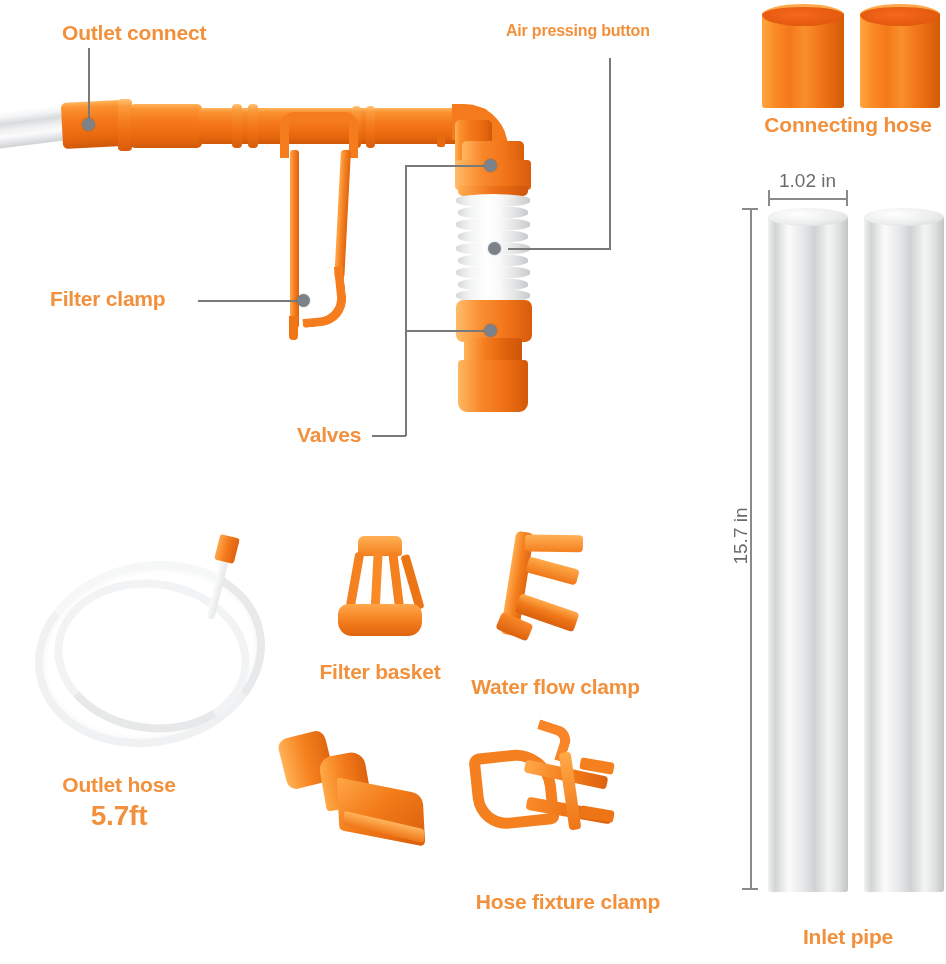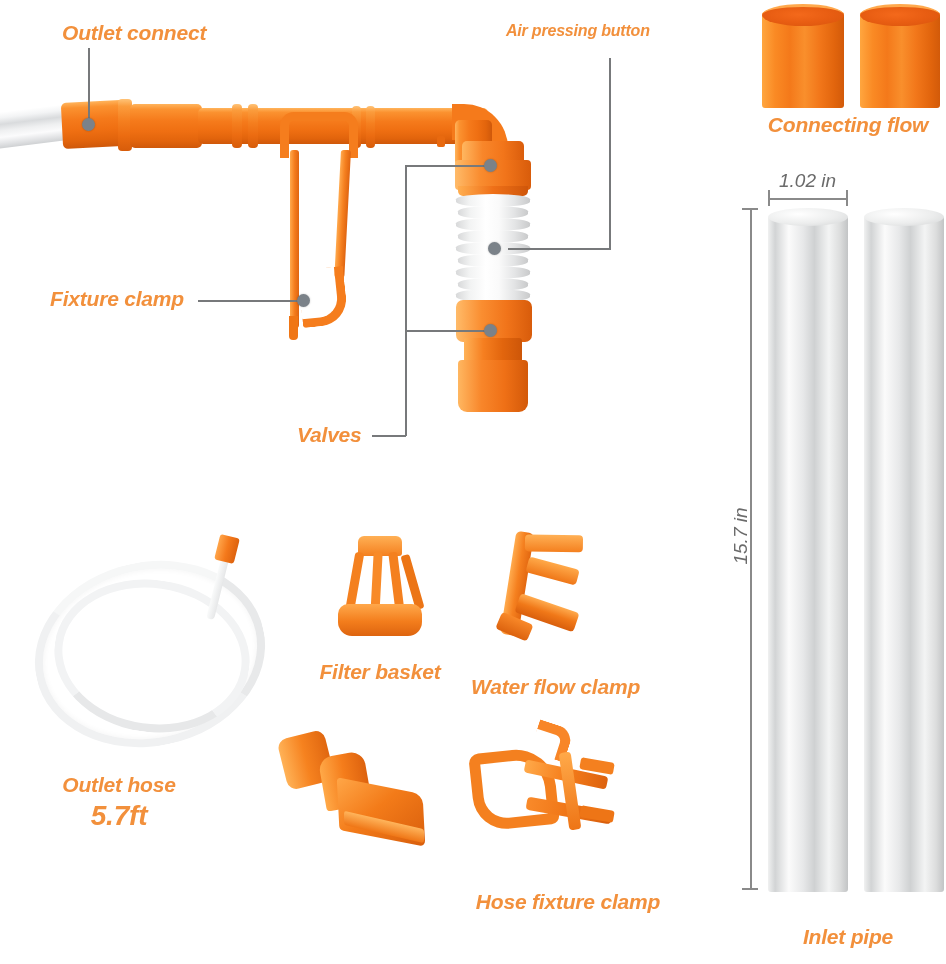--- a/index.html
+++ b/index.html
@@ -10,21 +10,20 @@
   }
   body {
     font-family: "Liberation Sans", sans-serif;
   }
   #stage {
     position: relative;
     width: 946px;
     height: 964px;
     background: #ffffff;
     overflow: hidden;
-    font-style: italic;
   }
   .lbl {
     position: absolute;
     color: #F2903C;
     font-weight: bold;
     font-family: "Liberation Sans", sans-serif;
     white-space: nowrap;
     letter-spacing: -0.2px;
   }
   .lbl.ctr { text-align: center; }
@@ -196,39 +195,39 @@
 
   <div class="leader leader-v" style="left:88px; top:48px; height:72px;"></div>
   <div class="dot" style="left:82px; top:118px;"></div>
   <div class="lbl" style="left:62px; top:21px; font-size:21px;">Outlet connect</div>
 
   <div class="lbl" style="left:506px; top:22px; font-size:16px;">Air pressing button</div>
   <div class="leader leader-v" style="left:609px; top:58px; height:192px;"></div>
   <div class="leader leader-h" style="left:508px; top:248px; width:102px;"></div>
   <div class="dot" style="left:488px; top:242px;"></div>
 
-  <div class="lbl" style="left:50px; top:287px; font-size:21px;">Fixture clamp</div>
+  <div class="lbl" style="left:50px; top:287px; font-size:21px;">Filter clamp</div>
   <div class="leader leader-h" style="left:198px; top:300px; width:102px;"></div>
   <div class="dot" style="left:297px; top:294px;"></div>
 
   <div class="lbl" style="left:297px; top:423px; font-size:21px;">Valves</div>
   <div class="leader leader-h" style="left:372px; top:435px; width:34px;"></div>
   <div class="leader leader-v" style="left:405px; top:165px; height:271px;"></div>
   <div class="leader leader-h" style="left:405px; top:165px; width:83px;"></div>
   <div class="dot" style="left:484px; top:159px;"></div>
   <div class="leader leader-h" style="left:405px; top:330px; width:83px;"></div>
   <div class="dot" style="left:484px; top:324px;"></div>
 
   <div style="position:absolute; left:752px; top:4px; width:190px; height:110px;">
     <div class="conn-pipe" style="left:10px; top:8px; width:82px; height:96px;"></div>
     <div class="conn-top" style="left:10px; top:0px; width:82px; height:19px;"></div>
     <div class="conn-pipe" style="left:108px; top:8px; width:80px; height:96px;"></div>
     <div class="conn-top" style="left:108px; top:0px; width:80px; height:19px;"></div>
   </div>
-  <div class="lbl ctr" style="left:752px; top:113px; width:192px; font-size:21px;">Connecting flow</div>
+  <div class="lbl ctr" style="left:752px; top:113px; width:192px; font-size:21px;">Connecting hose</div>
 
   <div class="dim-text" style="left:779px; top:170px;">1.02 in</div>
   <div class="dimline dimline-h" style="left:768px; top:198px; width:80px;"></div>
   <div class="tick" style="left:768px; top:190px; width:1.5px; height:16px;"></div>
   <div class="tick" style="left:846px; top:190px; width:1.5px; height:16px;"></div>
 
   <div class="dimline dimline-v" style="left:750px; top:208px; height:682px;"></div>
   <div class="tick" style="left:742px; top:208px; width:16px; height:1.5px;"></div>
   <div class="tick" style="left:742px; top:888px; width:16px; height:1.5px;"></div>
   <div class="dim-text" style="left:712px; top:525px; transform:rotate(-90deg); transform-origin:center center;">15.7 in</div>

